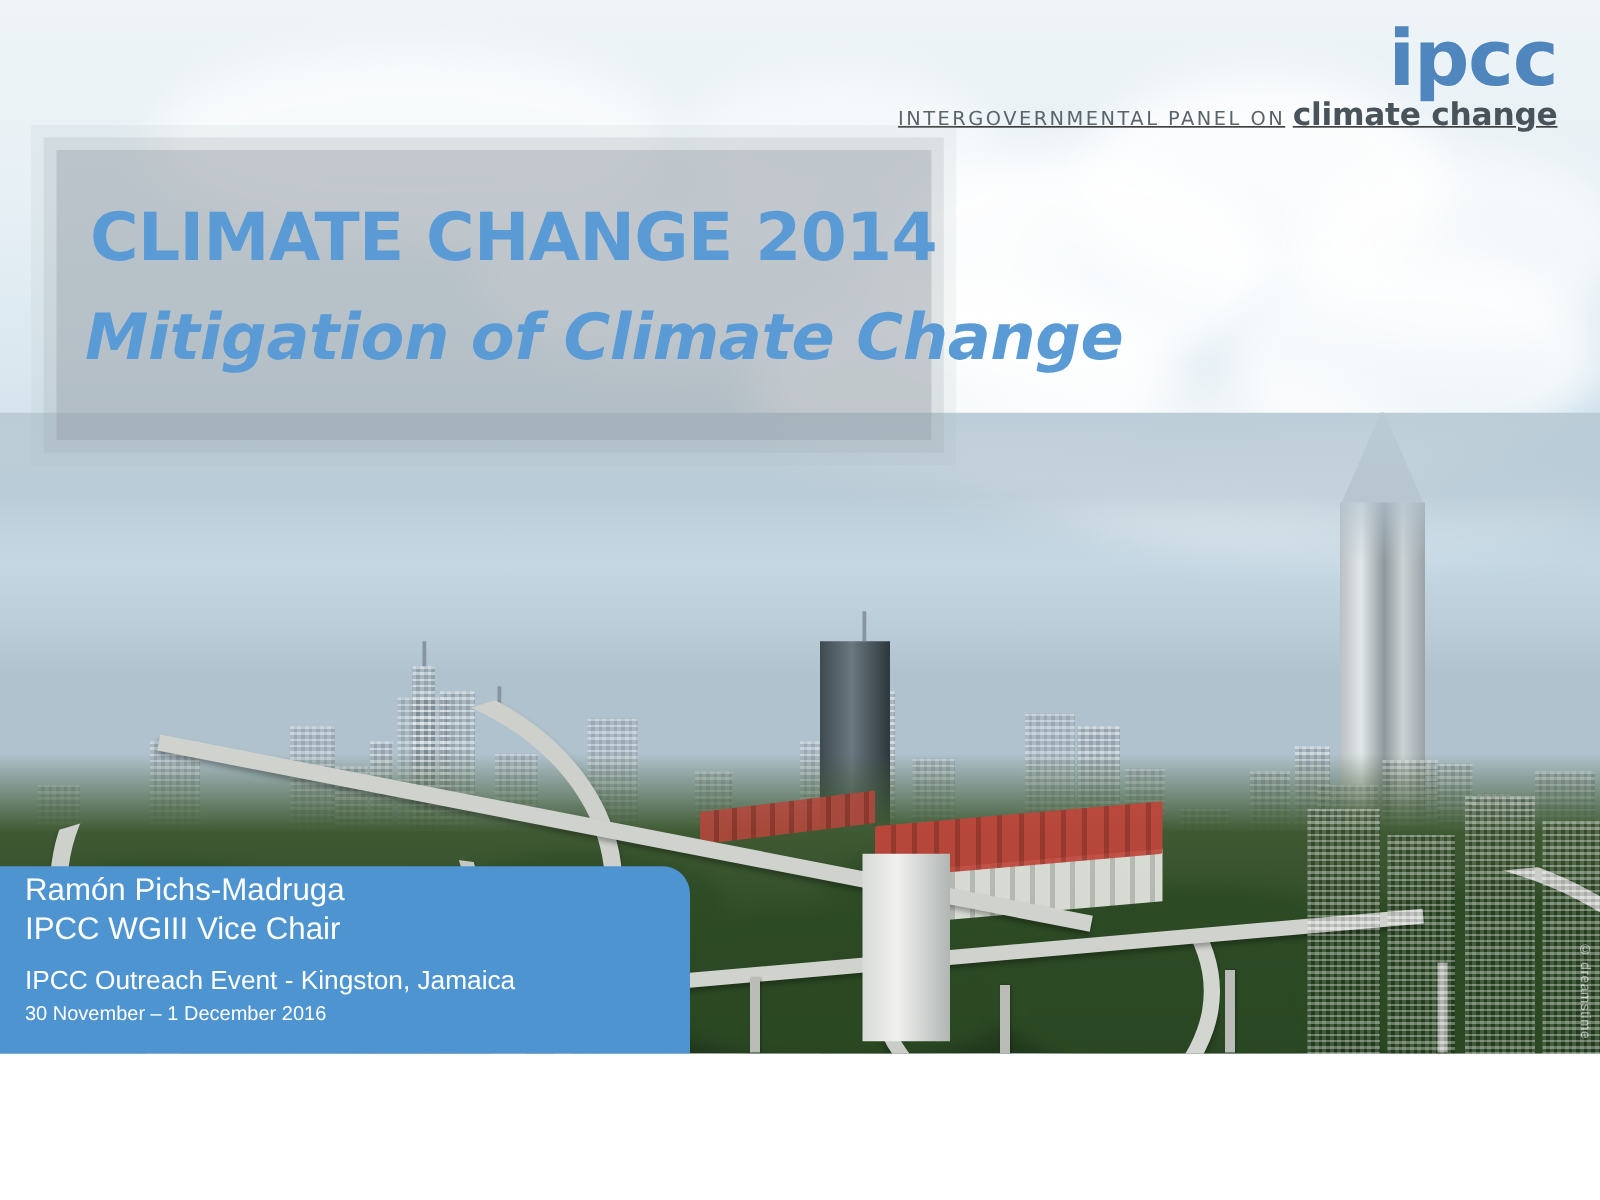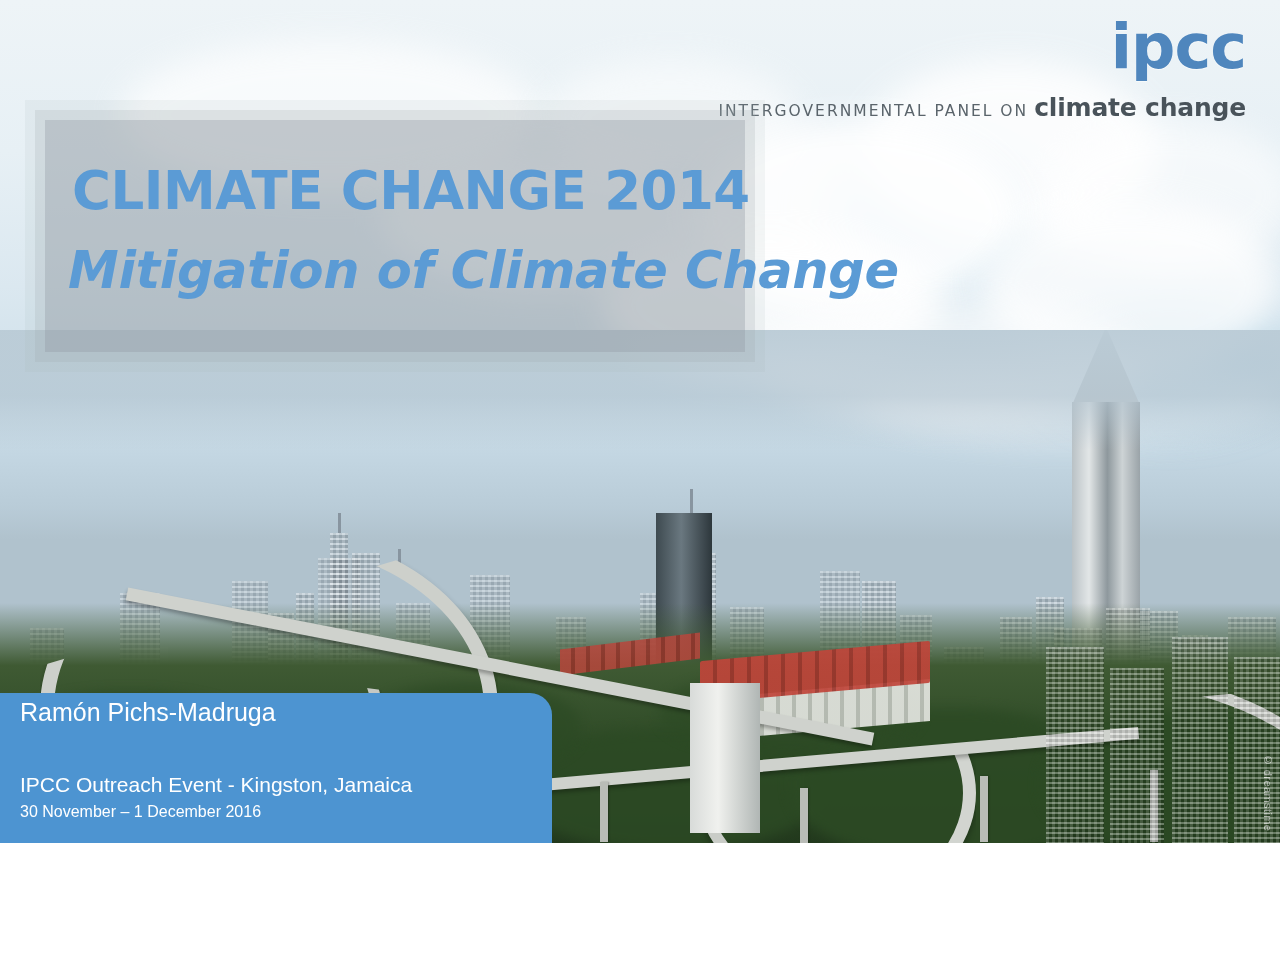--- a/index.html
+++ b/index.html
@@ -100,21 +100,21 @@
   .pier{position:absolute;width:8px;background:#b9bcb7;box-shadow:1px 0 2px rgba(0,0,0,.3);}
 
   .dreamstime{position:absolute;right:6px;bottom:12px;color:rgba(245,245,245,.72);
     font-size:11px;letter-spacing:.4px;writing-mode:vertical-rl;font-family:"Liberation Sans",sans-serif;}
 
   
   .ipcclogo{position:absolute;right:34px;top:18px;text-align:right;}
   .ipccword{font-family:"DejaVu Sans",sans-serif;font-weight:bold;font-size:62px;line-height:.92;
     color:#4f86bd;letter-spacing:-1px;
     text-shadow:0 0 1px rgba(255,255,255,.9),0 1px 0 rgba(255,255,255,.55);}
-  .ipccsub{margin-top:18px;white-space:nowrap;}
+  .ipccsub{margin-top:2px;white-space:nowrap;text-decoration:underline;}
   .ipccsub .small{font-family:"DejaVu Sans",sans-serif;font-size:15.5px;letter-spacing:2.0px;
     color:#5a646b;font-weight:500;vertical-align:baseline;}
   .ipccsub .big{font-family:"DejaVu Sans",sans-serif;font-size:25px;color:#49535a;font-weight:bold;
     letter-spacing:-.2px;margin-left:6px;vertical-align:baseline;}
 
   
   .titlepanel{position:absolute;left:45px;top:120px;width:700px;height:232px;
     background:rgba(150,159,166,.55);
     box-shadow:0 0 0 10px rgba(158,167,173,.22),0 0 0 20px rgba(168,177,183,.12);}
   .titlepanel:after{content:"";position:absolute;left:-26px;top:-22px;right:-26px;bottom:-22px;
@@ -279,20 +279,21 @@
       <span class="small">INTERGOVERNMENTAL PANEL ON</span><span class="big">climate change</span>
     </div>
   </div>
 
   <div class="titlepanel"></div>
   <div class="t1">CLIMATE CHANGE 2014</div>
   <div class="t2">Mitigation of Climate Change</div>
 
   <div class="authorbox"></div>
   <div class="ab-line ab1">Ramón Pichs-Madruga</div>
+  <div class="ab-line ab2">IPCC WGIII Vice Chair</div>
   <div class="ab-line ab3">IPCC Outreach Event  - Kingston, Jamaica</div>
   <div class="ab-line ab4">30 November – 1 December 2016</div>
 
   <div class="footer">
     
     
 
     
   </div>
 

